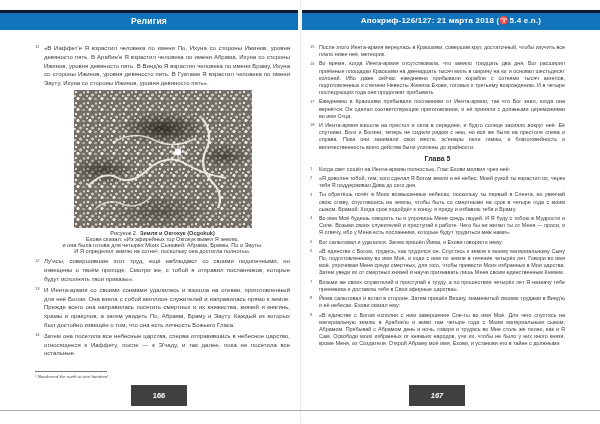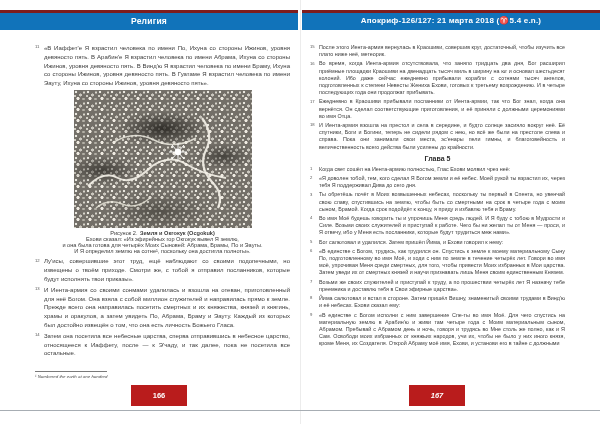--- a/index.html
+++ b/index.html
@@ -1,20 +1,20 @@
 <!DOCTYPE html>
 <html><head>
 <meta charset="utf-8">
 <style>
   html,body{margin:0;padding:0;background:#ffffff;}
   .spread{position:relative;width:600px;height:424px;background:#ffffff;overflow:hidden;
           font-family:"Liberation Sans",sans-serif;color:#3b3b3b;}
   .gutter{position:absolute;left:300px;top:0;height:424px;width:0;border-left:1px solid #ececec;}
   
-  .band{position:absolute;top:10px;height:20px;background:#1173ba;border-top:3px solid #7f1d1d;
+  .band{position:absolute;top:10px;height:20px;background:#1173ba;border-top:3px solid #0f172a;
         box-sizing:border-box;color:#ffffff;font-weight:bold;text-align:center;}
   .band-left{left:0;width:298px;}
   .band-right{left:302px;width:298px;}
   .band-text{display:block;font-size:8.5px;line-height:16px;letter-spacing:0.2px;}
   .band-right .band-text{font-size:8px;}
   
   .content-left{position:absolute;left:35px;top:44px;width:255px;}
   .content-right{position:absolute;left:310px;top:44px;width:255px;}
   .para{display:flex;margin:0 0 2px 0;}
   .pnum{flex:0 0 9px;width:9px;font-size:4.2px;color:#555;padding-top:0.4px;}
@@ -42,21 +42,21 @@
   .caption{text-align:center;font-size:5.6px;line-height:6.1px;margin:2px 0 3px 0;color:#3b3b3b;}
   .cap-prefix{margin-right:1px;}
   .cap-title{font-weight:bold;}
   
   .chapter-title{text-align:center;font-weight:bold;font-size:7px;line-height:8px;margin:4px 0 3px 0;color:#2f2f2f;}
   
   .footnote-area{position:absolute;left:35px;top:371px;width:255px;}
   .footnote-rule{width:72px;height:0;border-top:0.6px solid #7a7a7a;margin-bottom:1.5px;}
   .footnote{font-size:4.4px;font-style:italic;color:#4a4a4a;}
   
-  .pagebox{position:absolute;top:385px;width:56px;height:21px;background:#b91c1c;color:#ffffff;
+  .pagebox{position:absolute;top:385px;width:56px;height:21px;background:#404040;color:#ffffff;
            font-weight:bold;font-size:7.5px;text-align:center;line-height:21px;}
   .pagebox-left{left:131px;}
   .pagebox-right{left:409px;font-style:italic;}
   .bottom-rule{position:absolute;top:410px;left:0;width:600px;height:0;border-top:1px solid #a7adb3;}
 </style>
 </head>
 <body>
 
 <div class="spread">
 

